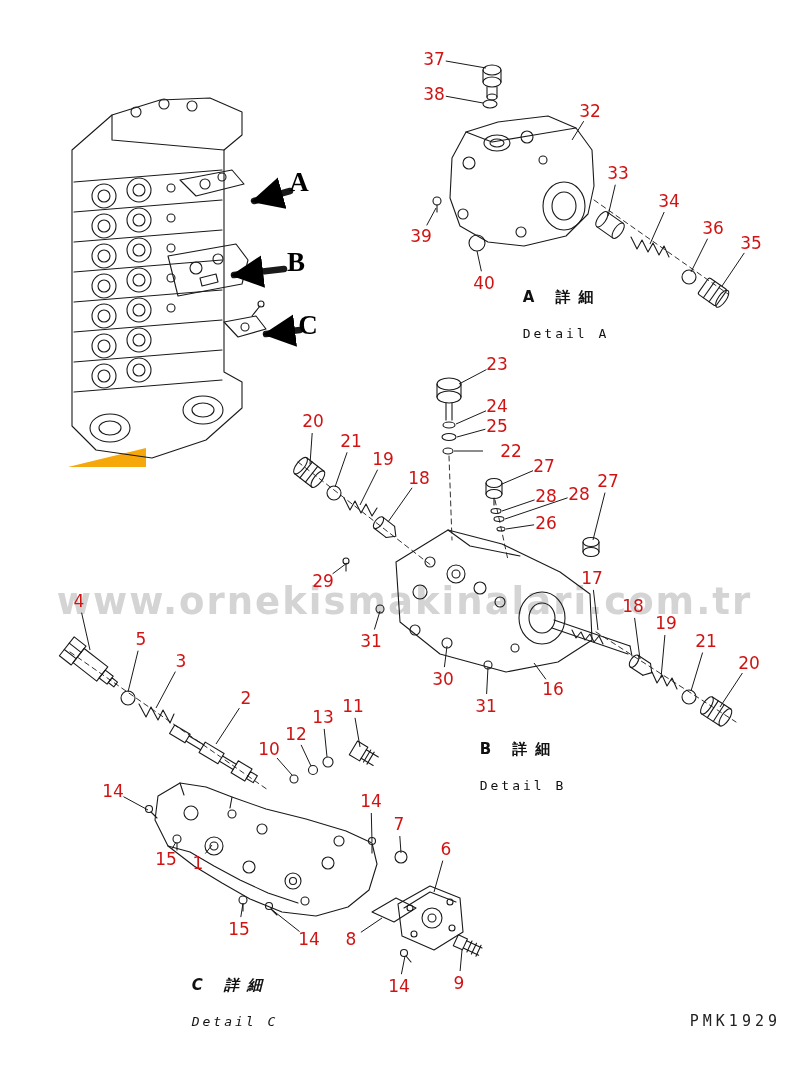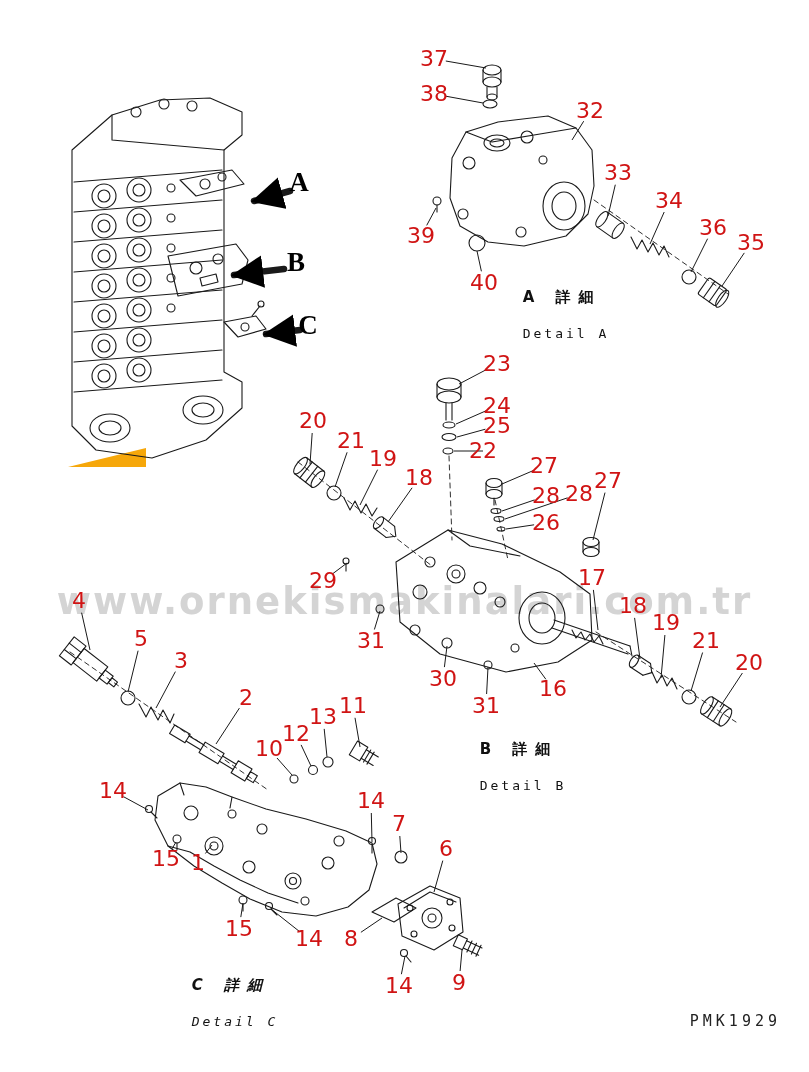--- a/index.html
+++ b/index.html
@@ -21,21 +21,21 @@
   }
 
   svg.drawing line, svg.drawing path, svg.drawing circle, svg.drawing ellipse,
   svg.drawing rect, svg.drawing polyline { vector-effect:non-scaling-stroke; }
 
   #leader-svg { pointer-events:none; }
   #leader-svg line { stroke:var(--line); stroke-width:1; }
 
   .callout {
     position:absolute; transform:translate(-50%,-50%);
-    color:var(--callout); font-size:22px; line-height:1;
+    color:var(--callout); font-size:17px; line-height:1;
     font-family:"DejaVu Sans",sans-serif;
   }
   .view-label {
     position:absolute; transform:translate(-50%,-50%);
     font-family:"Liberation Serif",serif; font-weight:bold;
     font-size:27px; color:#000;
   }
   .detail-title { position:absolute; transform:translate(-50%,0); color:#111; white-space:nowrap; }
   .detail-title .jp { display:block; font-size:15px; font-weight:bold; letter-spacing:8px; font-family:"DejaVu Sans",sans-serif; }
   .detail-title .en { display:block; font-size:13px; letter-spacing:3px; margin-top:19px; font-family:"DejaVu Sans Mono",monospace; }
@@ -434,21 +434,21 @@
       <div class="callout" style="left: 590px; top: 111px;">32</div>
       <div class="callout" style="left: 618px; top: 173px;">33</div>
       <div class="callout" style="left: 669px; top: 201px;">34</div>
       <div class="callout" style="left: 713px; top: 228px;">36</div>
       <div class="callout" style="left: 751px; top: 243px; text-align: right;">35</div>
       <div class="callout" style="left: 421px; top: 236px;">39</div>
       <div class="callout" style="left: 484px; top: 283px;">40</div>
       <div class="callout" style="left: 497px; top: 364px;">23</div>
       <div class="callout" style="left: 497px; top: 406px;">24</div>
       <div class="callout" style="left: 497px; top: 426px;">25</div>
-      <div class="callout" style="left: 483px; top: 451px;">22</div>
+      <div class="callout" style="left: 511px; top: 451px;">22</div>
       <div class="callout" style="left: 313px; top: 421px;">20</div>
       <div class="callout" style="left: 351px; top: 441px;">21</div>
       <div class="callout" style="left: 383px; top: 459px;">19</div>
       <div class="callout" style="left: 419px; top: 478px;">18</div>
       <div class="callout" style="left: 544px; top: 466px;">27</div>
       <div class="callout" style="left: 546px; top: 496px;">28</div>
       <div class="callout" style="left: 579px; top: 494px;">28</div>
       <div class="callout" style="left: 608px; top: 481px;">27</div>
       <div class="callout" style="left: 546px; top: 523px;">26</div>
       <div class="callout" style="left: 592px; top: 578px;">17</div>

